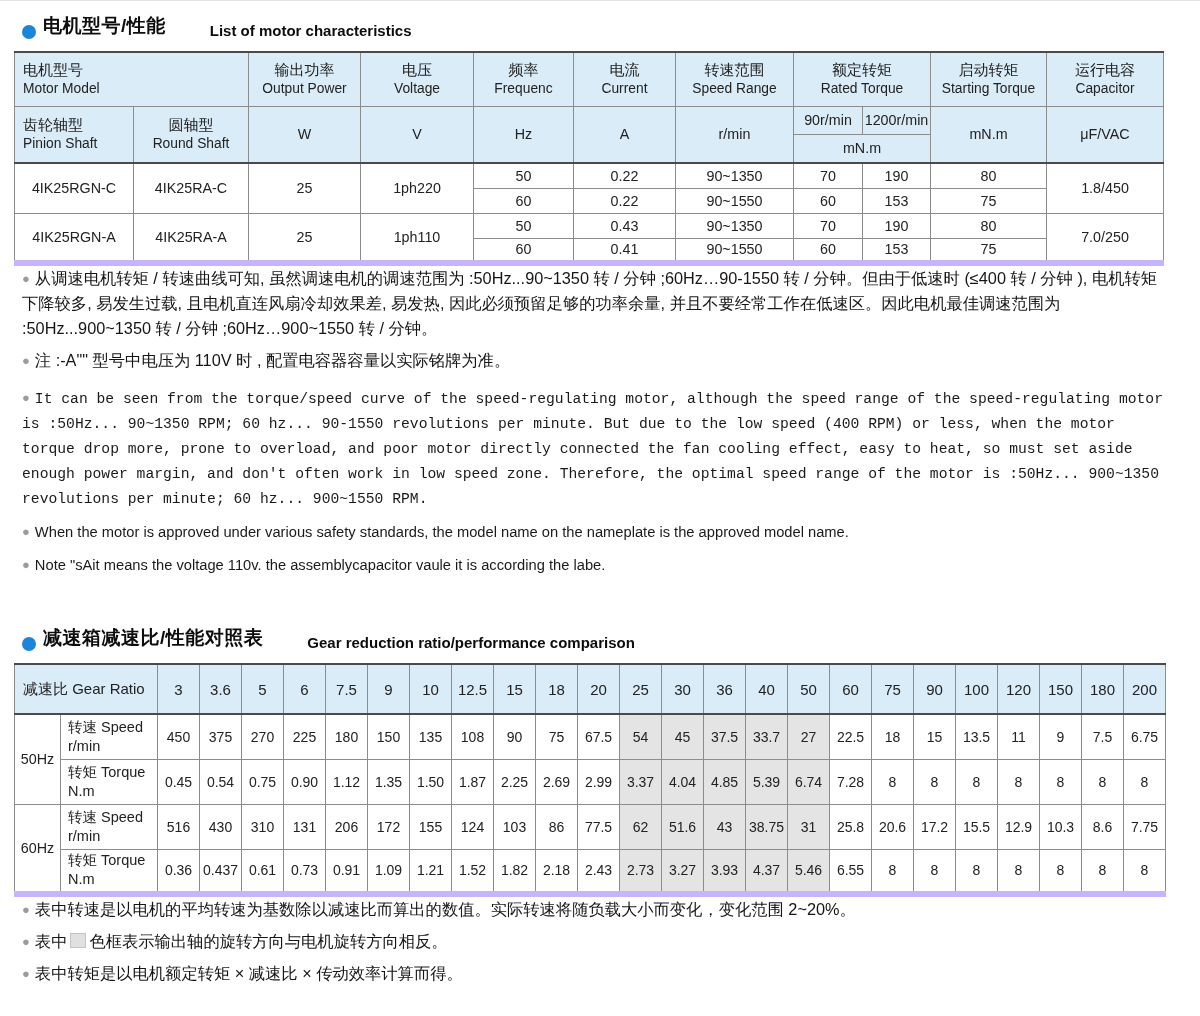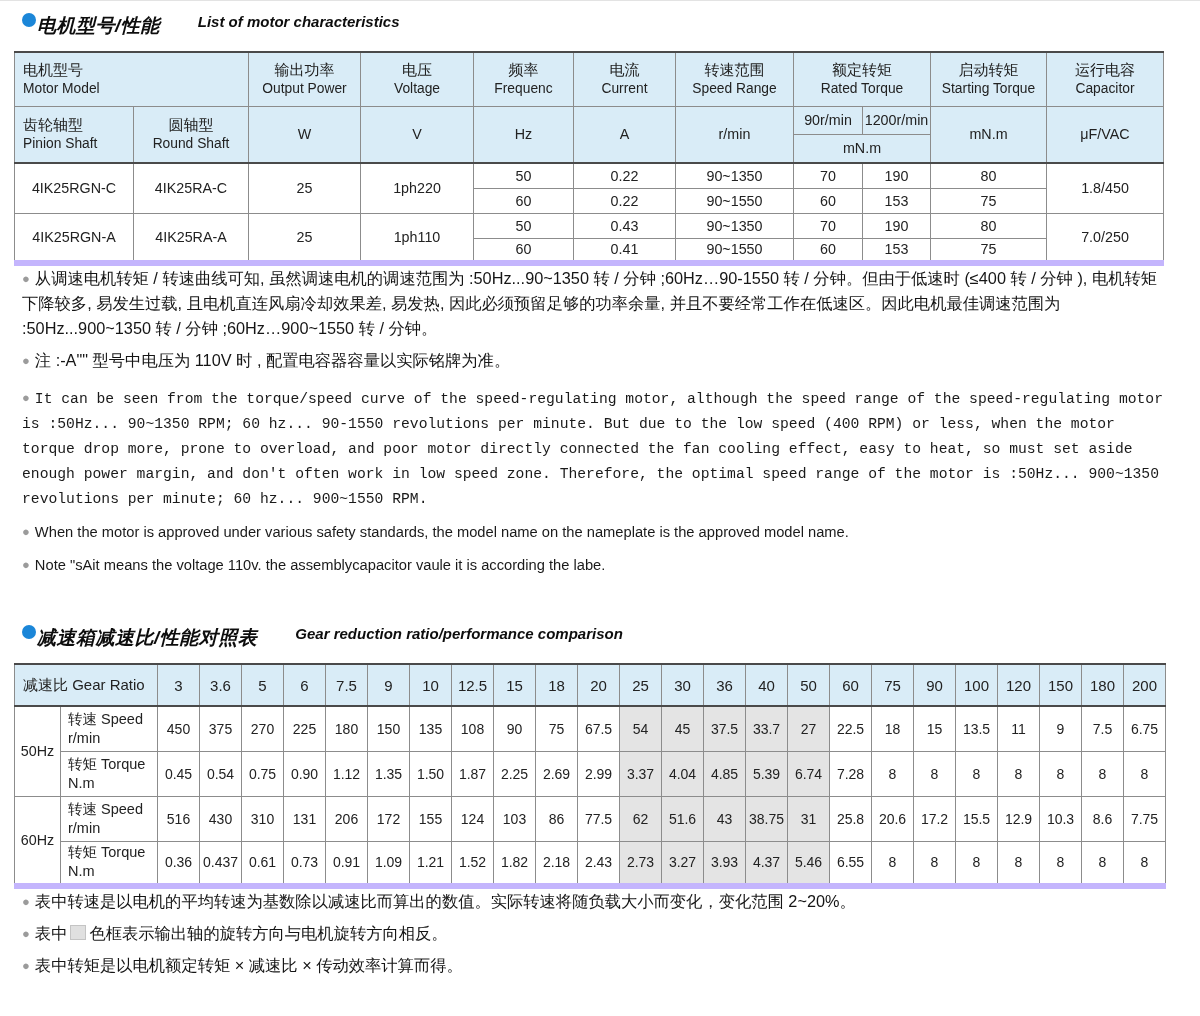--- a/index.html
+++ b/index.html
@@ -12,23 +12,22 @@
   }
   .page{
     box-sizing:border-box;
     width:1200px;height:1016px;
     padding:8px 37px 0 14px;
     border-top:1px solid #e3e3e3;
     background:#fff;
   }
   
   .sec-title{
-    display:flex;align-items:flex-start;gap:1px;
+    display:flex;align-items:flex-end;gap:7px;
     margin:4px 0 12px 8px;
-    font-style:italic;
   }
   .sec-title .dot{
     width:14px;height:14px;border-radius:50%;
     background:#1b86d8;flex:0 0 auto;
   }
   .sec-title .t-zh{font-size:19px;font-weight:bold;color:#0d0d0d;letter-spacing:0.5px;}
   .sec-title .t-en{font-size:15px;font-weight:bold;color:#0d0d0d;padding-left:37px;}
 
   
   table{border-collapse:collapse;table-layout:fixed;}
@@ -64,21 +63,21 @@
   .swatch{
     display:inline-block;width:14px;height:13px;
     background:#e0e0e0;border:1px solid #c4c4c4;
     vertical-align:-1px;margin:0 3px;
   }
   .gap-top{margin-top:13px !important;font-family:Liberation Mono, monospace;}
 
   
   .gear-wrap{margin-top:6px;}
   .gear-table{width:1151px;}
-  .gear-table thead tr{height:42px;}
+  .gear-table thead tr{height:50px;}
   .gear-table tbody tr{height:45px;}
   .gear-table td{font-size:14px;}
   .gear-table .ratio-head{font-size:15px;}
   .gear-table .freq-cell{font-size:14.3px;}
   .gear-table .row-label{
     text-align:left;padding-left:7px;font-size:14.5px;line-height:19px;white-space:normal;
   }
   .gear-table td.hl{background:#e4e4e4;}
 
   .spacer-lg{height:36px;}

